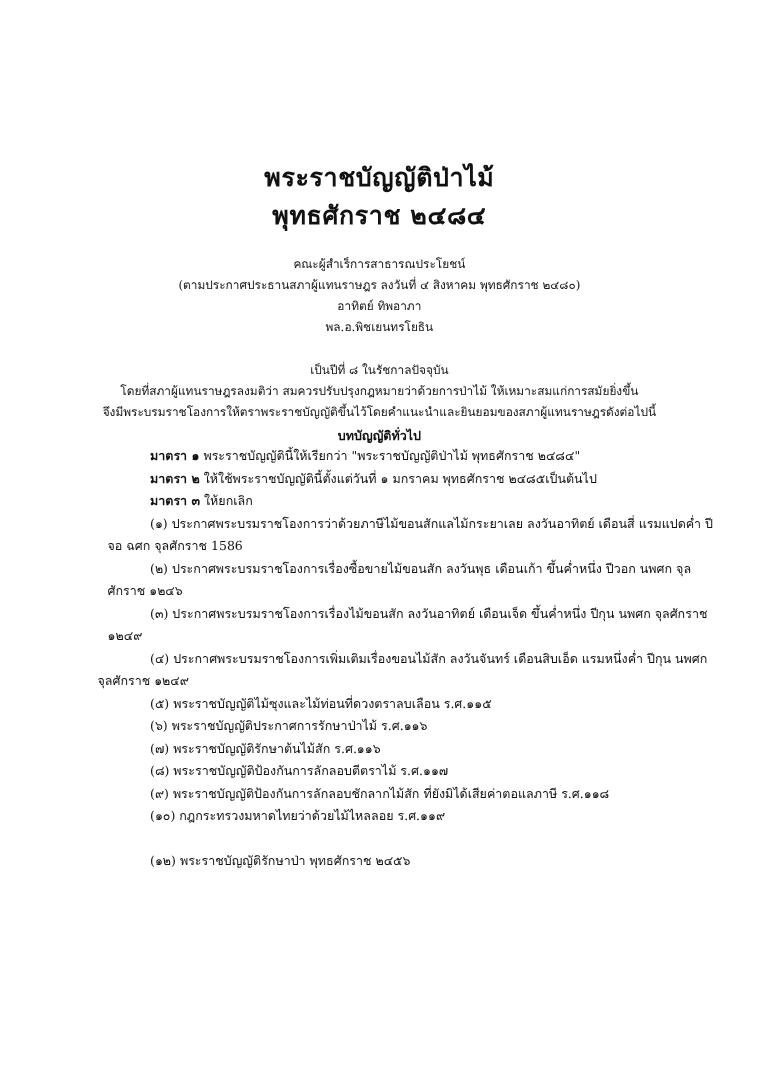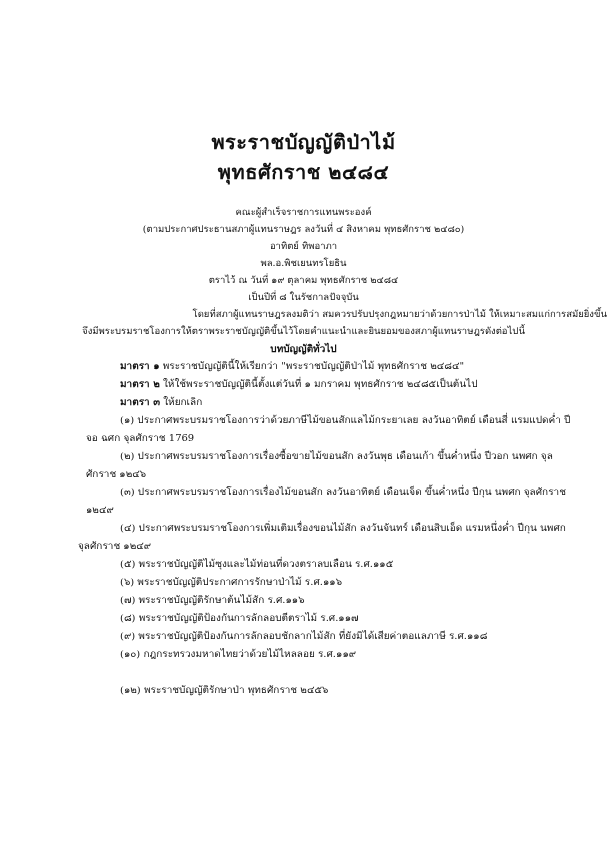--- a/index.html
+++ b/index.html
@@ -57,46 +57,45 @@
     }
   </style>
 </head>
 <body>
 
 <div class="page">
 
   <div class="center title1">พระราชบัญญัติป่าไม้</div>
   <div class="center title2">พุทธศักราช ๒๔๘๔</div>
 
-  <div class="center meta" style="top:205px;">คณะผู้สำเร็จราชการแทนพระองค์</div>
+  <div class="center meta" style="top:205px;">คณะผู้สำเร็การสาธารณประโยชน์</div>
   <div class="center meta" style="top:222px;">(ตามประกาศประธานสภาผู้แทนราษฎร ลงวันที่ ๔ สิงหาคม พุทธศักราช ๒๔๘๐)</div>
   <div class="center meta" style="top:239px;">อาทิตย์ ทิพอาภา</div>
   <div class="center meta" style="top:256px;">พล.อ.พิชเยนทรโยธิน</div>
-  <div class="center meta" style="top:273px;">ตราไว้ ณ วันที่ ๑๙ ตุลาคม พุทธศักราช ๒๔๘๔</div>
   <div class="center meta" style="top:290px;">เป็นปีที่ ๘ ในรัชกาลปัจจุบัน</div>
-  <div class="center meta" style="top:307px;text-align:right;">โดยที่สภาผู้แทนราษฎรลงมติว่า สมควรปรับปรุงกฎหมายว่าด้วยการป่าไม้ ให้เหมาะสมแก่การสมัยยิ่งขึ้น</div>
+  <div class="center meta" style="top:307px;">โดยที่สภาผู้แทนราษฎรลงมติว่า สมควรปรับปรุงกฎหมายว่าด้วยการป่าไม้ ให้เหมาะสมแก่การสมัยยิ่งขึ้น</div>
   <div class="center meta" style="top:324px;">จึงมีพระบรมราชโองการให้ตราพระราชบัญญัติขึ้นไว้โดยคำแนะนำและยินยอมของสภาผู้แทนราษฎรดังต่อไปนี้</div>
 
   <div class="center section-head" style="top:341px;">บทบัญญัติทั่วไป</div>
 
   <div class="line" style="left:120px; top:359px;">
     <span class="bold">มาตรา ๑</span>
     <span>พระราชบัญญัตินี้ให้เรียกว่า "พระราชบัญญัติป่าไม้ พุทธศักราช ๒๔๘๔"</span>
   </div>
   <div class="line" style="left:120px; top:377px;">
     <span class="bold">มาตรา ๒</span>
     <span>ให้ใช้พระราชบัญญัตินี้ตั้งแต่วันที่ ๑ มกราคม พุทธศักราช ๒๔๘๕เป็นต้นไป</span>
   </div>
   <div class="line" style="left:120px; top:395px;">
     <span class="bold">มาตรา ๓</span>
     <span>ให้ยกเลิก</span>
   </div>
 
   <div class="line" style="left:120px; top:413px;">(๑) ประกาศพระบรมราชโองการว่าด้วยภาษีไม้ขอนสักแลไม้กระยาเลย ลงวันอาทิตย์ เดือนสี่ แรมแปดค่ำ ปี</div>
-  <div class="line" style="left:86px; top:431px;">จอ ฉศก จุลศักราช 1769</div>
+  <div class="line" style="left:86px; top:431px;">จอ ฉศก จุลศักราช 1586</div>
 
   <div class="line" style="left:120px; top:449px;">(๒) ประกาศพระบรมราชโองการเรื่องซื้อขายไม้ขอนสัก ลงวันพุธ เดือนเก้า ขึ้นค่ำหนึ่ง ปีวอก นพศก จุล</div>
   <div class="line" style="left:86px; top:467px;">ศักราช ๑๒๔๖</div>
 
   <div class="line" style="left:120px; top:485px;">(๓) ประกาศพระบรมราชโองการเรื่องไม้ขอนสัก ลงวันอาทิตย์ เดือนเจ็ด ขึ้นค่ำหนึ่ง ปีกุน นพศก จุลศักราช</div>
   <div class="line" style="left:86px; top:503px;">๑๒๔๙</div>
 
   <div class="line" style="left:120px; top:521px;">(๔) ประกาศพระบรมราชโองการเพิ่มเติมเรื่องขอนไม้สัก ลงวันจันทร์ เดือนสิบเอ็ด แรมหนึ่งค่ำ ปีกุน นพศก</div>
   <div class="line" style="left:78px; top:539px;">จุลศักราช ๑๒๔๙</div>
 

